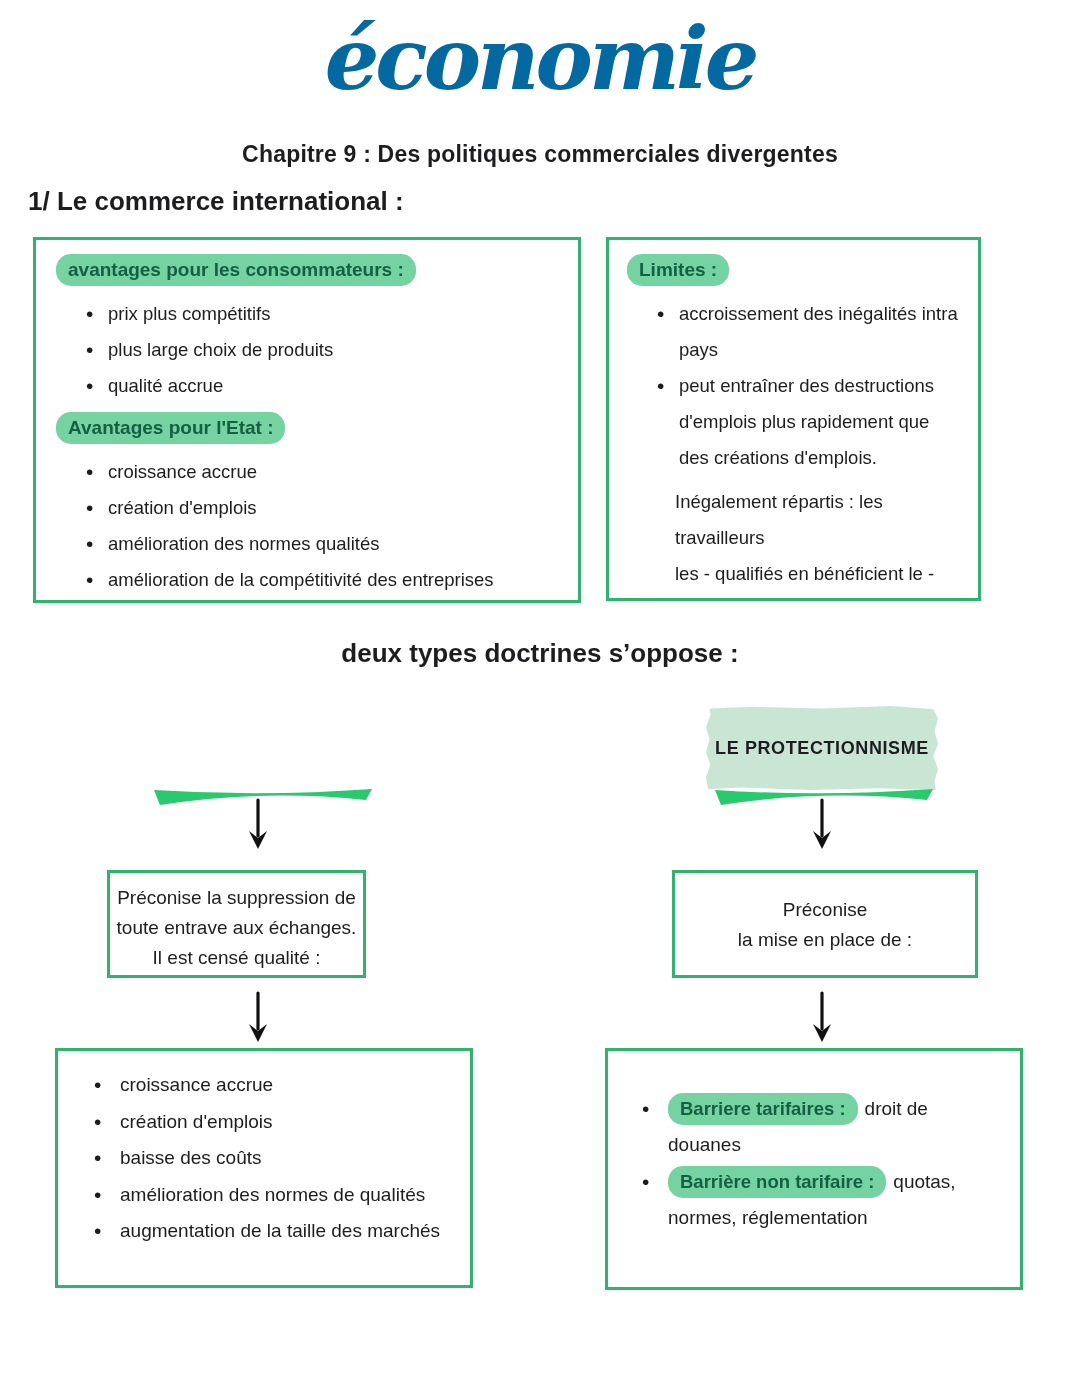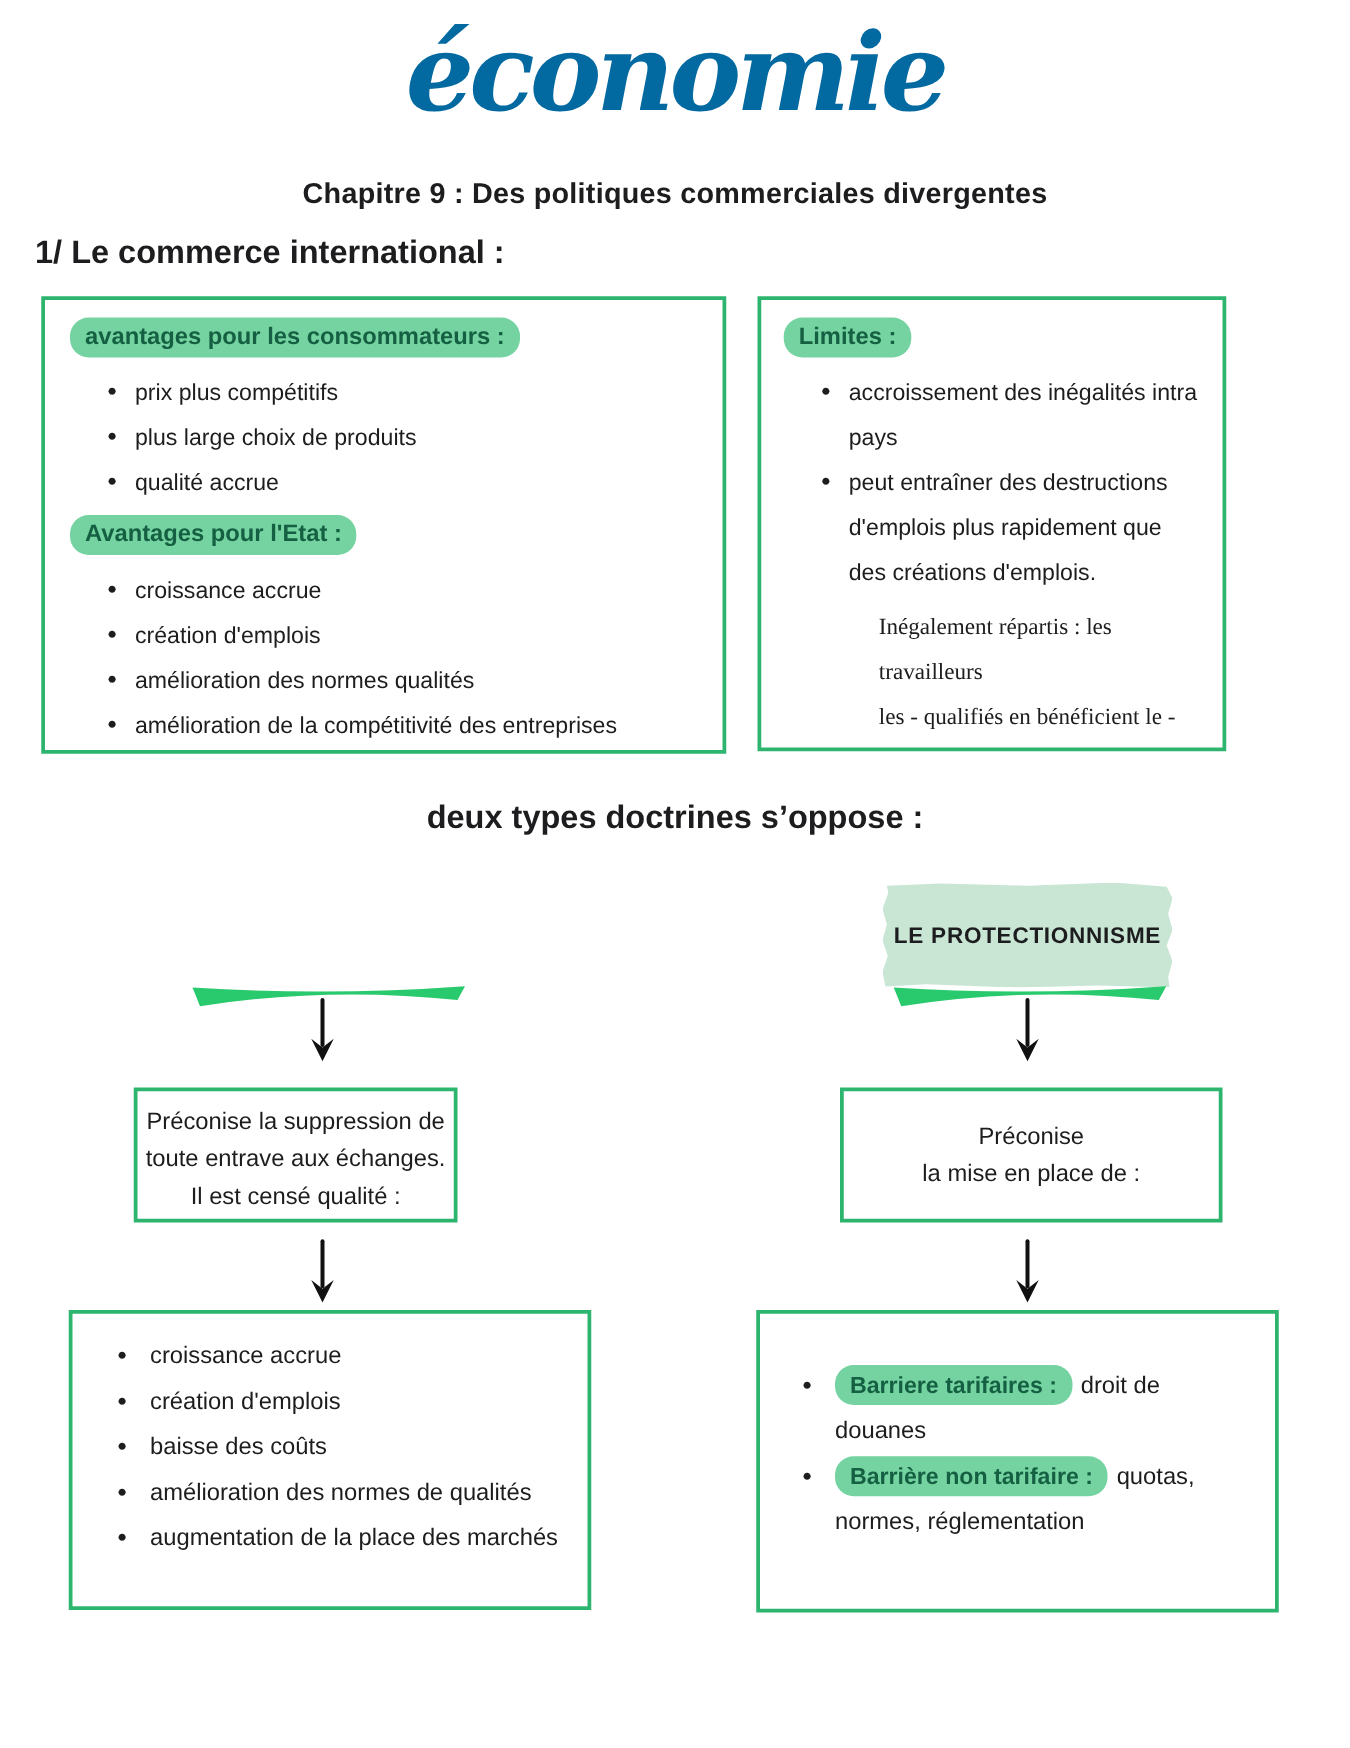--- a/index.html
+++ b/index.html
@@ -18,21 +18,21 @@
   .h-doctrines{position:absolute;left:0;right:0;top:638px;text-align:center;
                font-size:26px;font-weight:bold;}
   .gbox{position:absolute;border:3px solid var(--green-border);box-sizing:border-box;background:#fff;}
   .box-adv{left:33px;top:237px;width:548px;height:366px;padding:14px 20px;}
   .box-lim{left:606px;top:237px;width:375px;height:364px;padding:14px 18px;}
   .pill{display:inline-block;background:var(--highlight-bg);color:var(--highlight-text);
         font-weight:bold;font-size:19px;line-height:27px;padding:2px 12px 3px;border-radius:15px;}
   .blist{list-style:none;margin:10px 0 8px;padding:0 0 0 30px;}
   .blist li{position:relative;padding-left:22px;font-size:18.5px;line-height:36px;}
   .blist li::before{content:"\2022";position:absolute;left:0;top:0;font-size:21px;}
-  .note{margin:0 0 0 76px;font-size:18.5px;line-height:36px;font-family:Liberation Serif, serif;}
+  .note{margin:0 0 0 48px;font-size:18.5px;line-height:36px;}
   .tape{position:absolute;width:232px;height:84px;background:var(--tape-bg);
         display:flex;align-items:center;justify-content:center;
         clip-path:polygon(1.5% 3%,20% 1%,50% 3%,80% 0%,98% 4%,100% 15%,98.5% 30%,100% 45%,
                  98% 60%,100% 75%,98.5% 90%,99% 100%,75% 98%,45% 100%,15% 97%,1% 99%,
                  0% 85%,1.8% 70%,0% 55%,1.5% 40%,0% 25%,2% 10%);}
   .tape-left{left:145px;top:706px;}
   .tape-right{left:706px;top:706px;}
   .tape .tape-label{font-weight:bold;font-size:18px;letter-spacing:.6px;}
   .swoosh{position:absolute;width:228px;height:22px;}
   .swoosh-left{left:148px;top:788px;}
@@ -113,21 +113,21 @@
     <line x1="14" y1="2" x2="14" y2="38" stroke="#111" stroke-width="3.2" stroke-linecap="round"></line>
     <polygon points="14,51 5,33 14,40 23,33" fill="#111"></polygon>
   </svg>
   <div class="gbox bottombox-left">
     <ul class="blist2">
 
     <li><span>croissance accrue</span></li>
         <li><span>création d'emplois</span></li>
         <li><span>baisse des coûts</span></li>
         <li><span>amélioration des normes de qualités</span></li>
-        <li><span>augmentation de la place des marchés</span></li>
+        <li><span>augmentation de la taille des marchés</span></li>
       </ul>
   </div>
 
   <div class="tape tape-right">
     <span class="tape-label">LE PROTECTIONNISME</span>
   </div>
   <svg class="swoosh swoosh-right" viewBox="0 0 228 22">
     <path d="M6 2 Q114 9 224 1 L218 12 Q114 1 12 17 Z" style="fill:var(--swoosh-green)"></path>
   </svg>
   <svg class="arrow arr1-right" viewBox="0 0 28 52">

